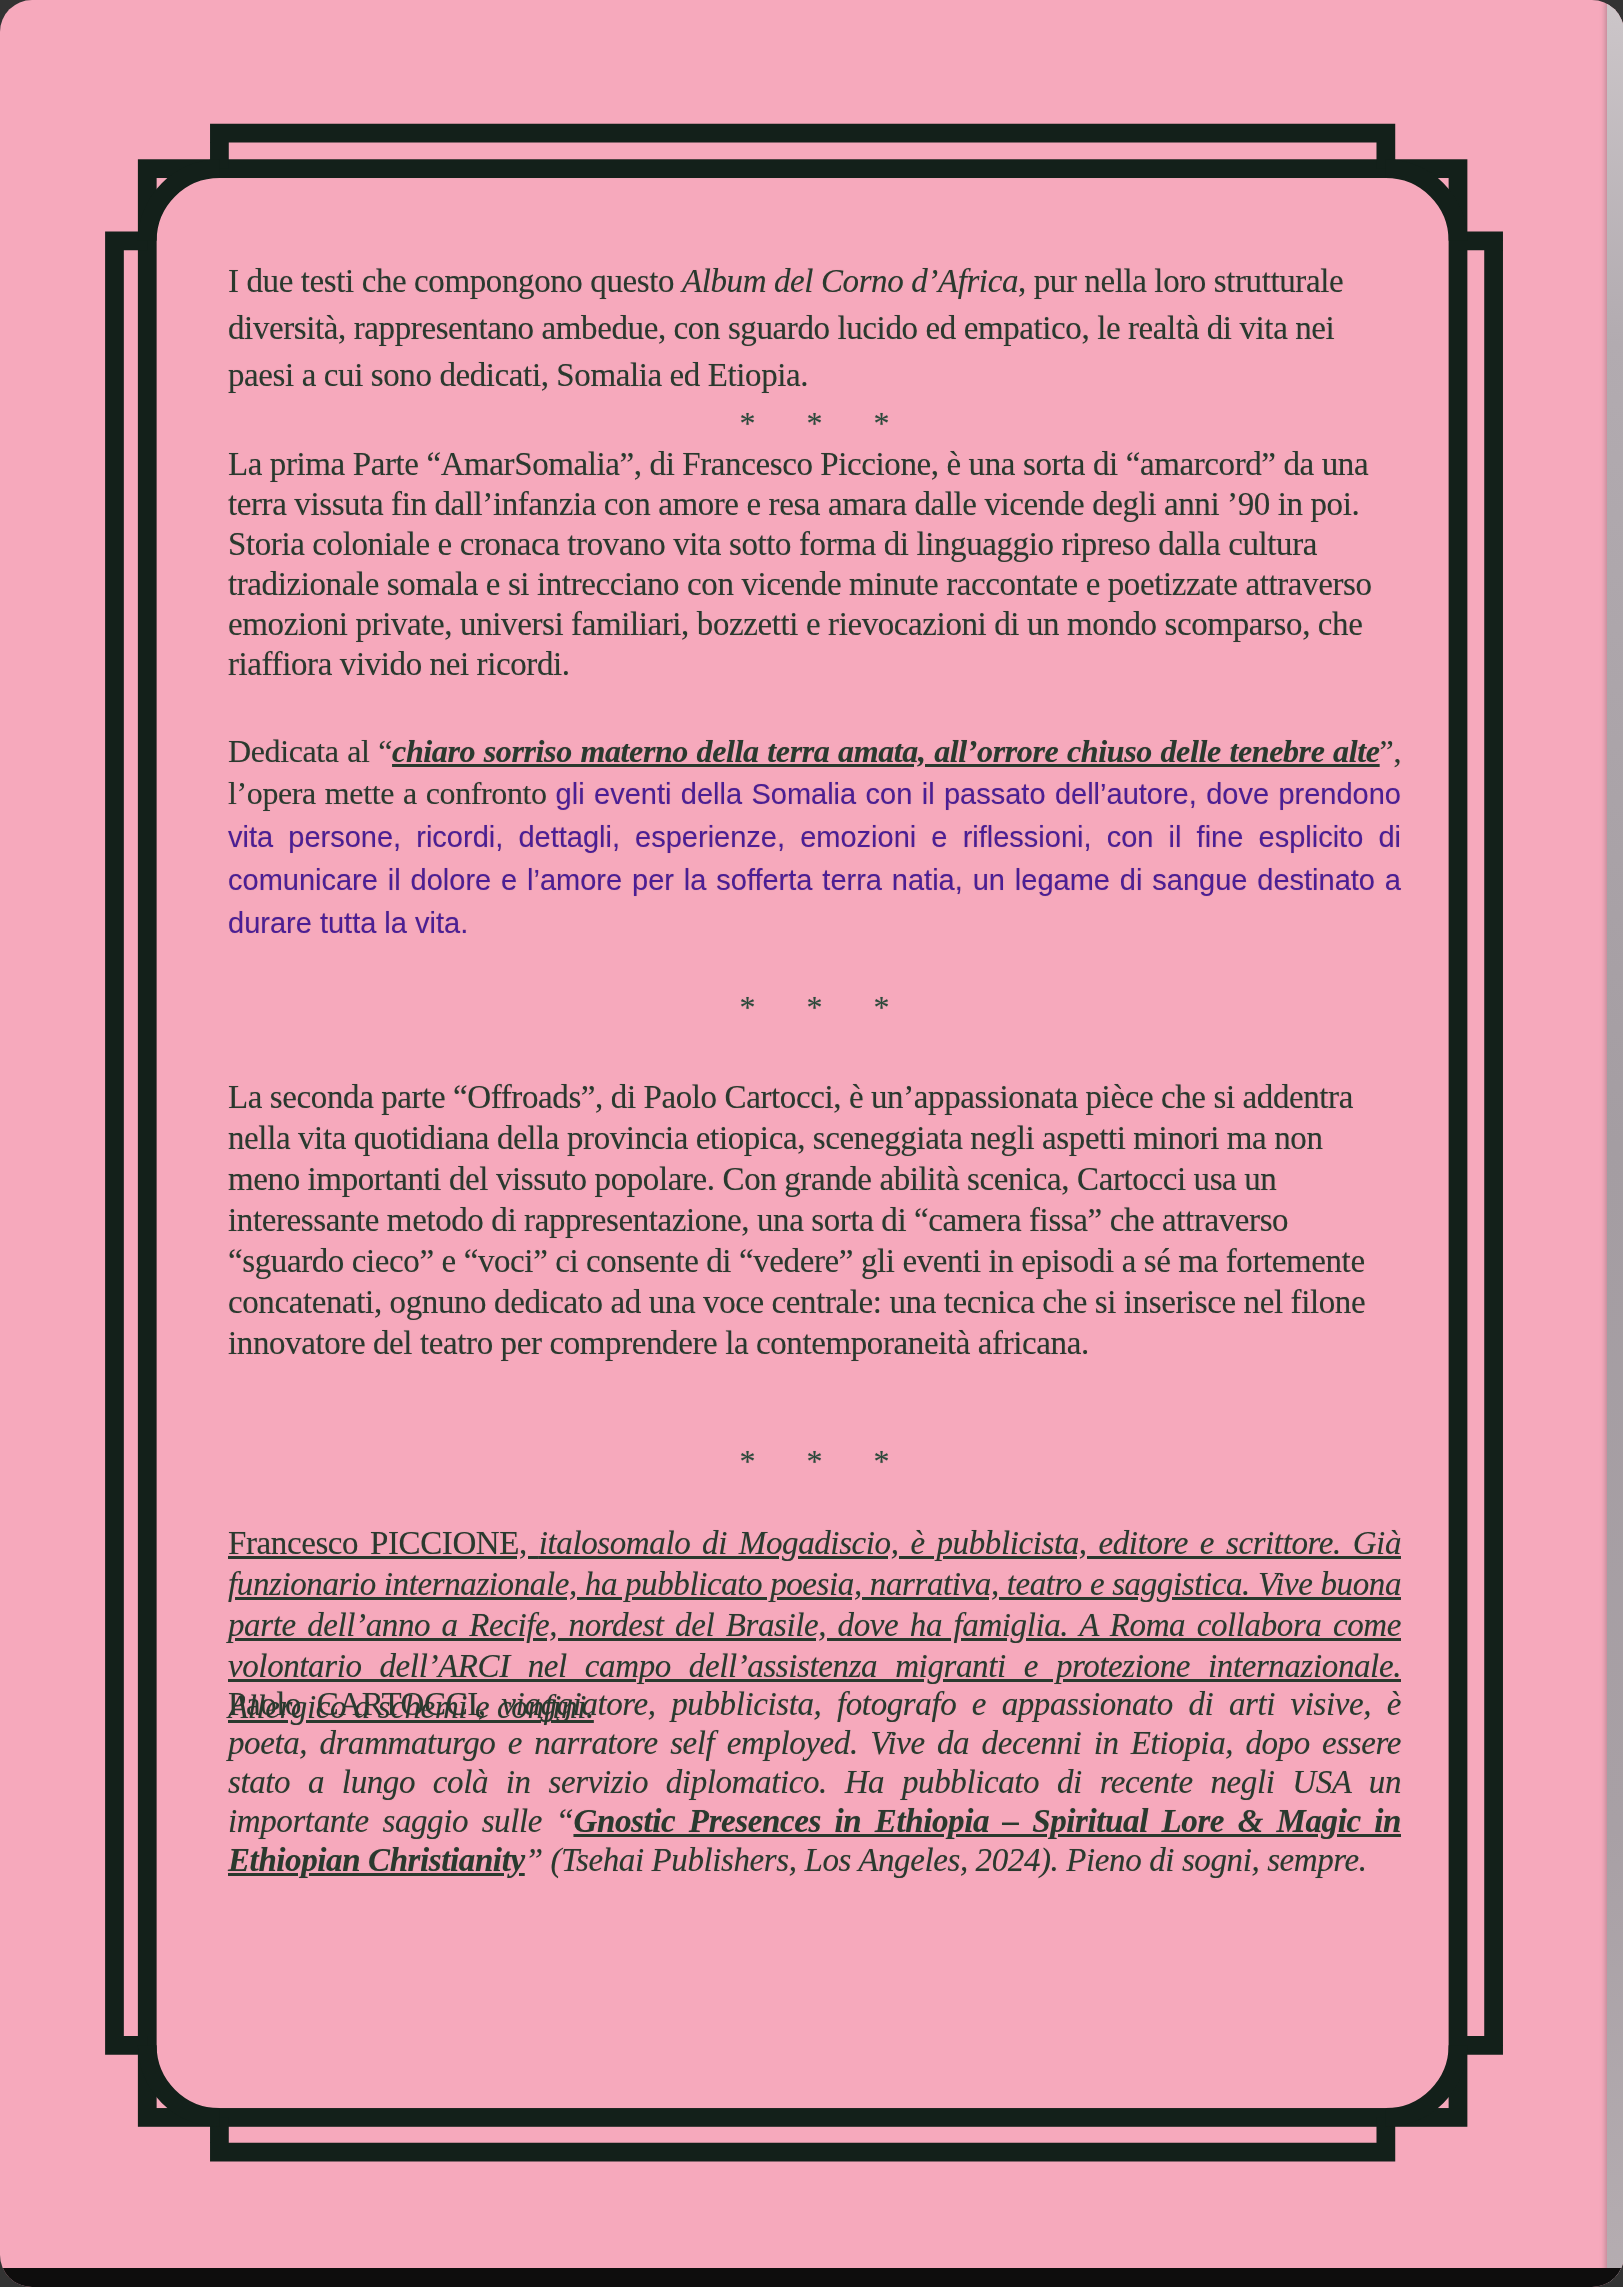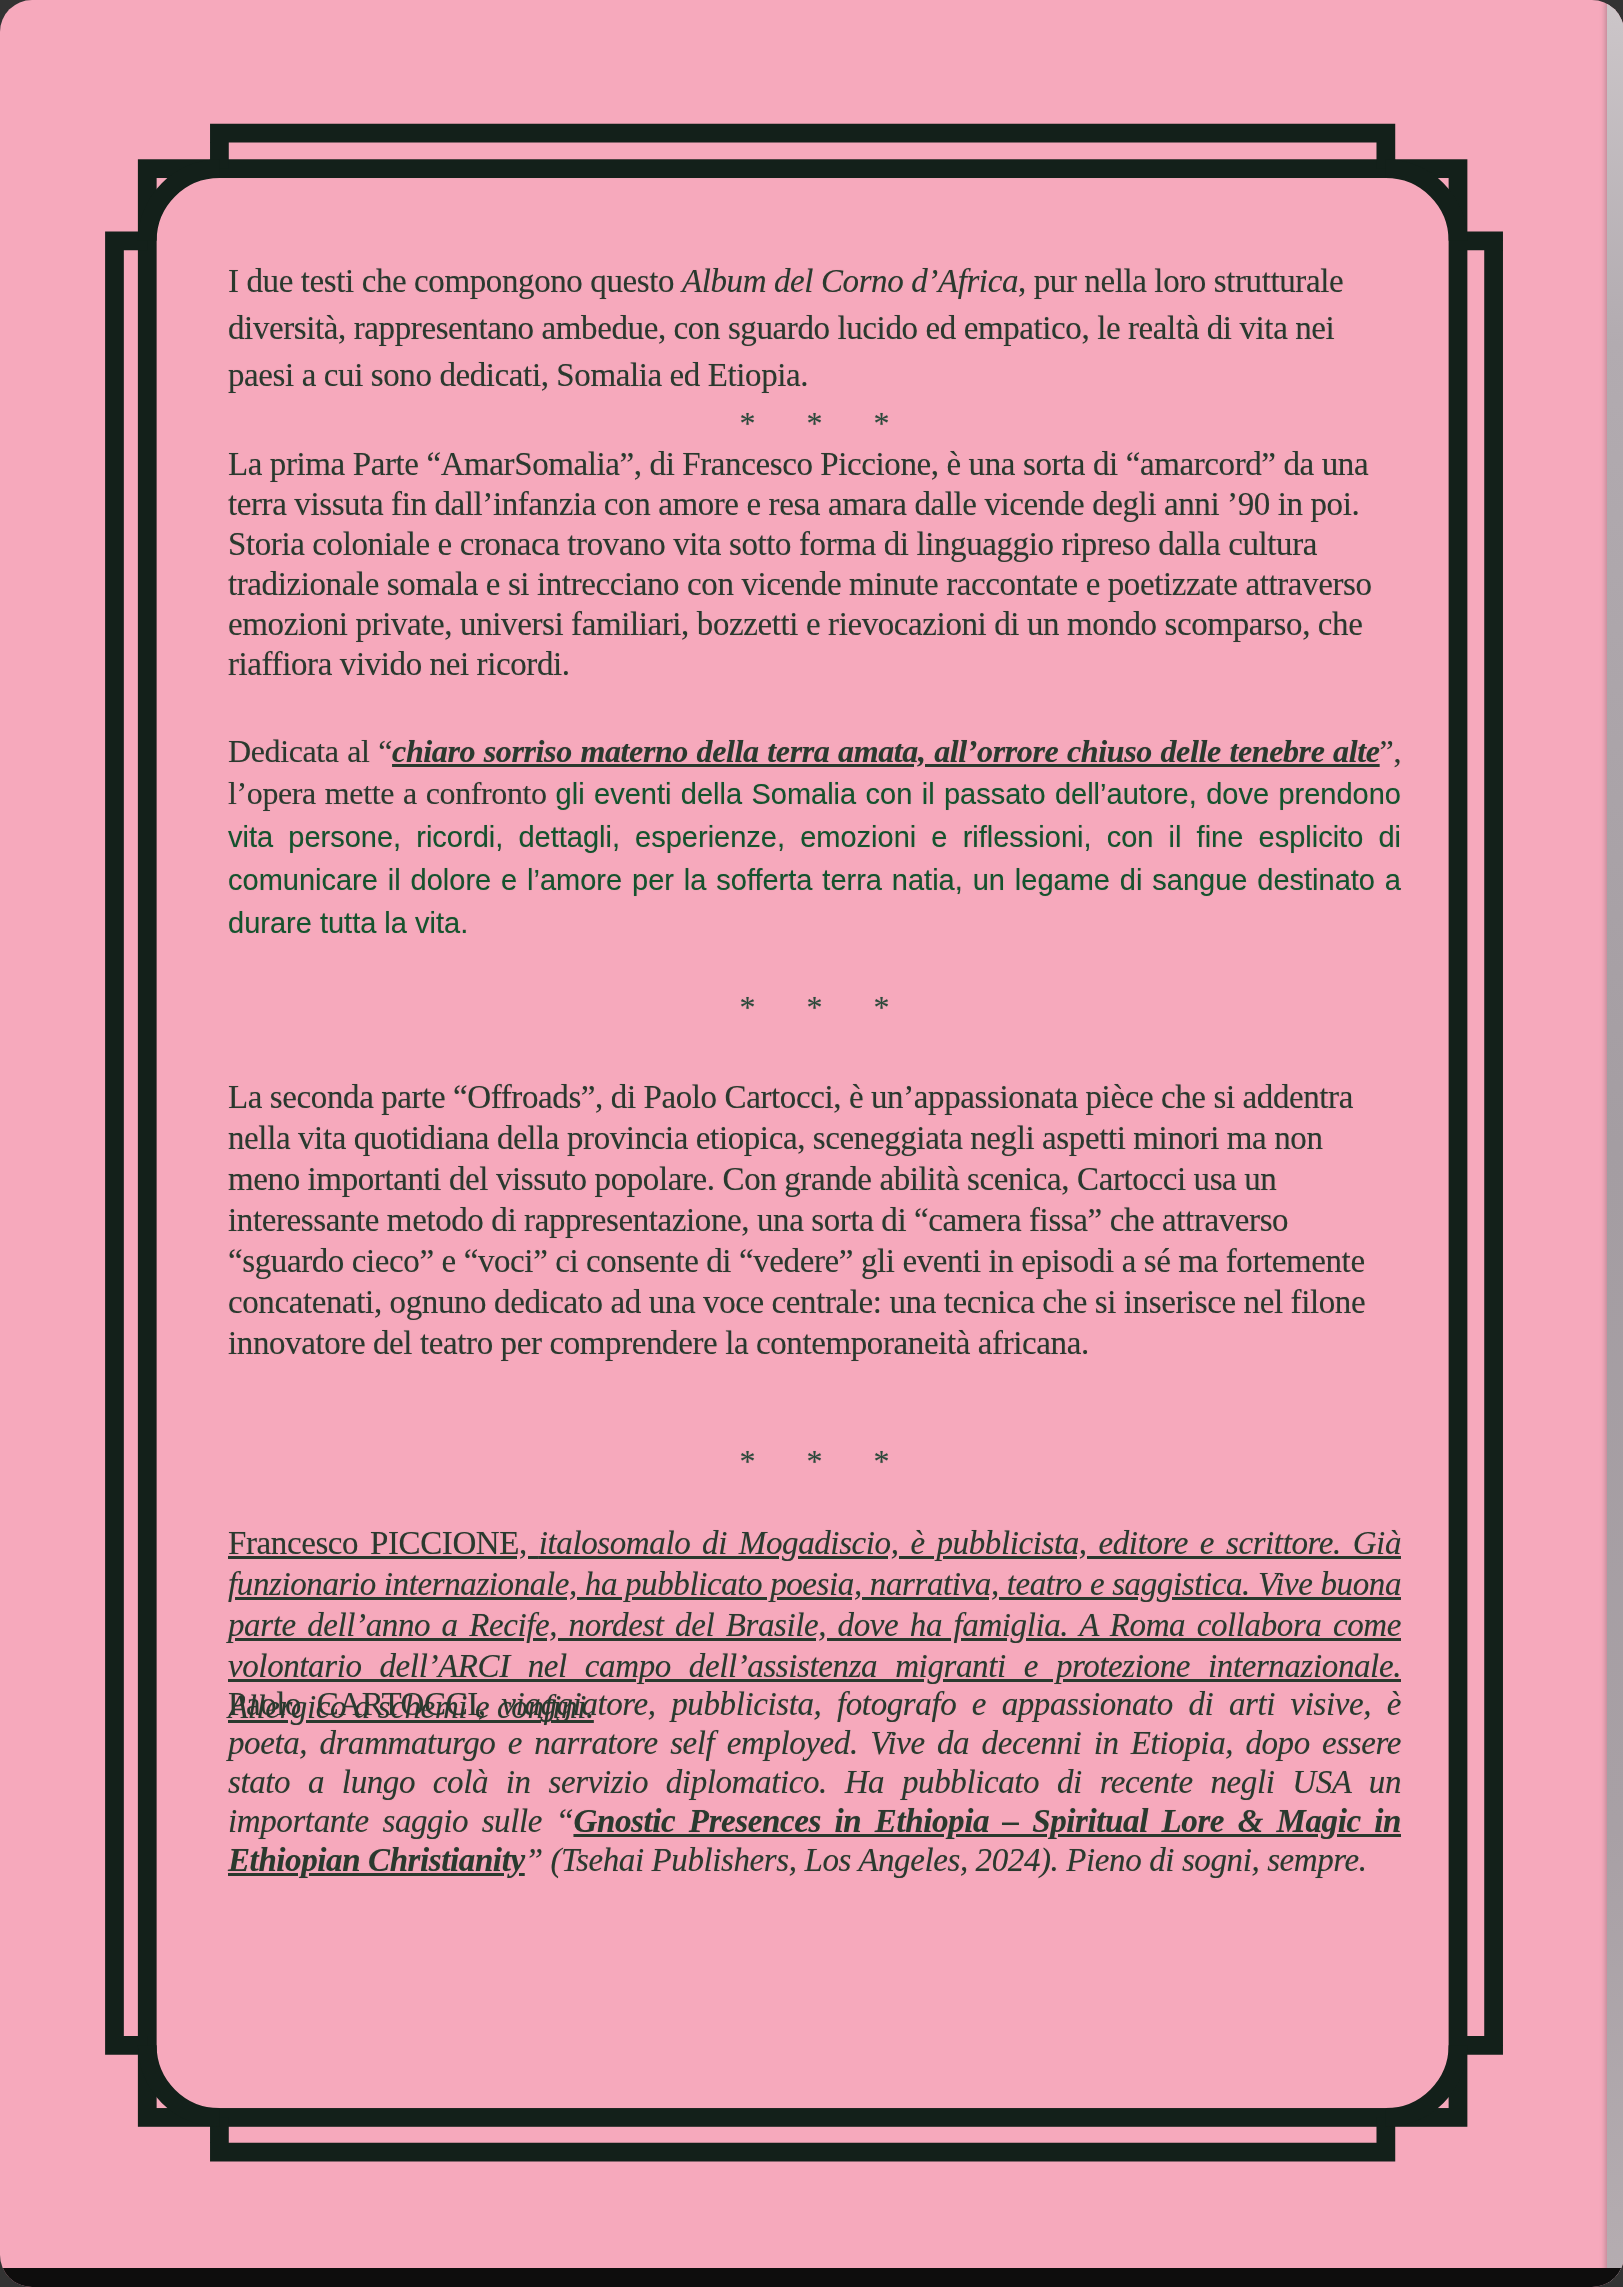--- a/index.html
+++ b/index.html
@@ -67,21 +67,21 @@
   #sep-3 { top: 1443px; }
   
   .seg.r  { }
   .seg.i  { font-style: italic; }
   .seg.b  { font-weight: normal; }
   .seg.bi { font-weight: bold; font-style: italic; text-decoration: underline; }
   .seg.s  {
     font-family: "Liberation Sans", sans-serif;
     font-size: 29px;
     letter-spacing: 0;
-    color: #14532d;
+    color: #4c1d95;
   }
 </style>
 </head>
 <body>
 
 <div id="page">
 
   <svg id="frame-svg" viewBox="0 0 1733 2441" xmlns="http://www.w3.org/2000/svg" aria-hidden="true">
 
     <rect x="157" y="180" width="1399" height="2080"></rect>

